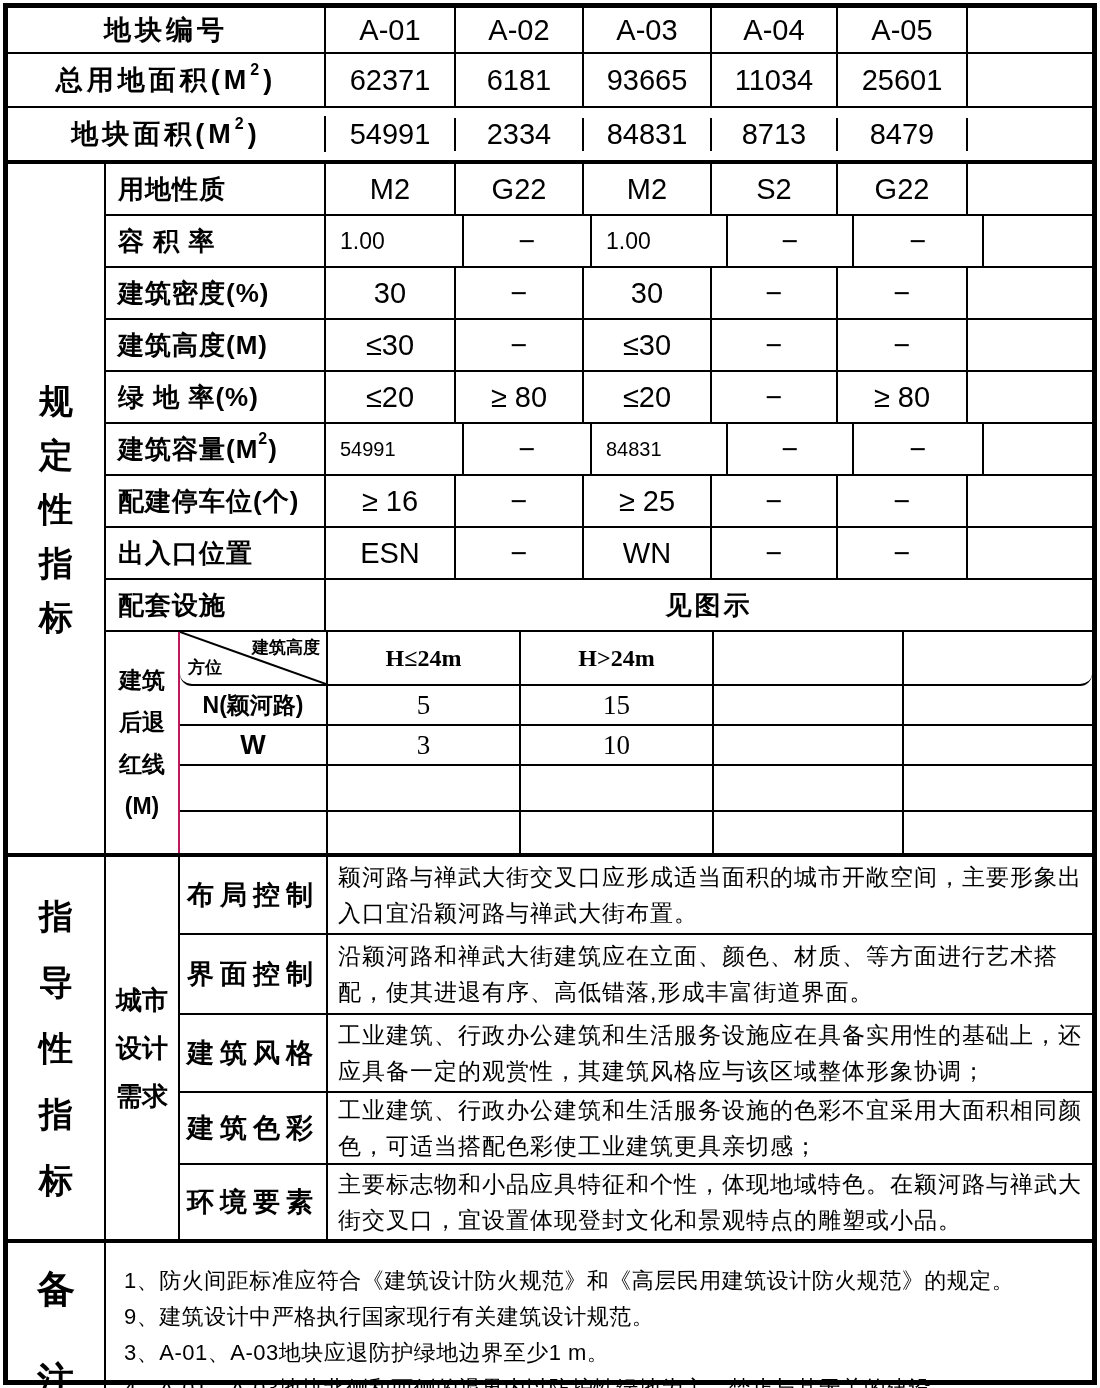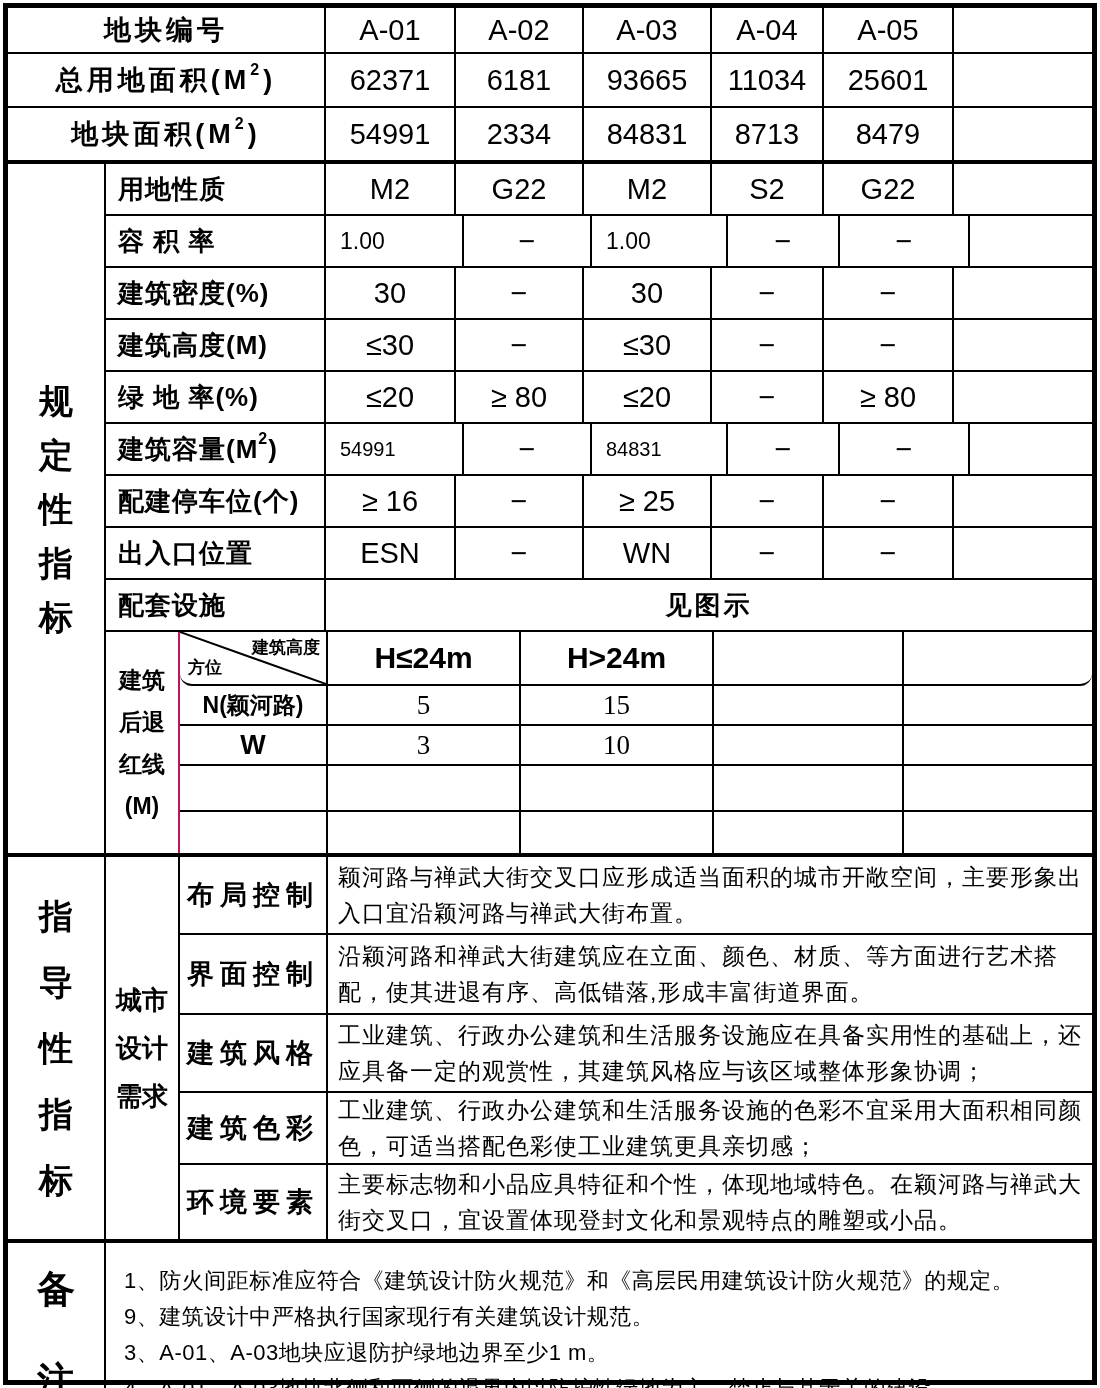--- a/index.html
+++ b/index.html
@@ -21,31 +21,31 @@
   .c { border-right: 2px solid #000; display: flex; align-items: center; justify-content: center; overflow: hidden; }
   .e { border-right: none; flex: 1; }
 
   .sec2, .sec3, .sec4 { border-top: 4px solid #000; }
   .sec2, .sec3, .sec4 { display: flex; }
   .sec4 { flex: 1; }
 
   
   .wL  { width: 318px; }
   .w1 { width: 130px; } .w2 { width: 128px; } .w3 { width: 128px; }
-  .w4 { width: 112px; } .w5 { width: 130px; }
+  .w4 { width: 126px; } .w5 { width: 130px; }
   .side  { width: 98px; border-right: 2px solid #000; }
   .wBL { width: 220px; }
   .wSL { width: 74px; border-right: 2px solid #be185d; }
   .wC  { width: 148px; }
   .wS1 { width: 193px; } .wS2 { width: 193px; } .wS3 { width: 190px; }
   .grp { width: 74px; border-right: 2px solid #000; }
   .wCat { width: 148px; }
 
   
-  .hA1 { height: 46px; } .hA2 { height: 54px; } .hA3 { height: 52px; }
+  .hA1 { height: 46px; } .hA2 { height: 54px; } .hA3 { height: 52px; align-items: center; }
   .hB  { height: 52px; }
   .hSH { height: 54px; border-radius: 12px; } .hSN { height: 40px; } .hSW { height: 40px; }
   .hSE1 { height: 46px; } .hSE2 { height: 41px; }
   .hC1 { height: 78px; } .hC2 { height: 80px; } .hC3 { height: 78px; }
   .hC4 { height: 72px; } .hC5 { height: 74px; border-radius: 18px; }
 
   
   .labA { font-size: 27px; font-weight: bold; letter-spacing: 4px; }
   .labB { font-size: 26px; font-weight: bold; letter-spacing: 1px; justify-content: flex-start; padding-left: 12px; }
   .sup  { font-size: 16px; font-weight: bold; position: relative; top: -10px; }
@@ -60,21 +60,21 @@
   .sideC span { font-size: 34px; font-weight: bold; line-height: 66px; }
   .sideD span { font-size: 38px; font-weight: bold; line-height: 92px; }
   .grp span   { font-size: 26px; font-weight: bold; line-height: 48px; }
   .setlab span { font-size: 23px; font-weight: bold; line-height: 42px; }
 
   .corner { position: relative; }
   .corner svg { position: absolute; left: 0; top: 0; width: 100%; height: 100%; }
   .ctop { position: absolute; top: 4px; right: 6px; font-size: 17px; font-weight: bold; }
   .cbot { position: absolute; bottom: 5px; left: 8px; font-size: 17px; font-weight: bold; }
 
-  .shead { font-size: 30px; font-family: Liberation Sans, sans-serif; font-weight: bold; }
+  .shead { font-size: 24px; font-family: Liberation Serif, serif; font-weight: bold; }
   .sval  { font-size: 27px; font-family: "Liberation Serif", serif; }
   .snlab { font-size: 23px; font-weight: bold; }
   .swlab { font-size: 27px; font-weight: bold; }
 
   .cat { font-size: 27px; font-weight: bold; letter-spacing: 6px; }
   .ctext { flex: 1; border-right: none; justify-content: flex-start; text-align: left;
            font-size: 23px; line-height: 36px; letter-spacing: 1px; padding: 4px 8px 4px 10px; }
 
   .notes { flex: 1; display: flex; flex-direction: column; justify-content: center; padding-left: 18px; padding-right: 10px; }
   .notes div { font-size: 22px; line-height: 26px; letter-spacing: 0.5px; margin: 5px 0; }

